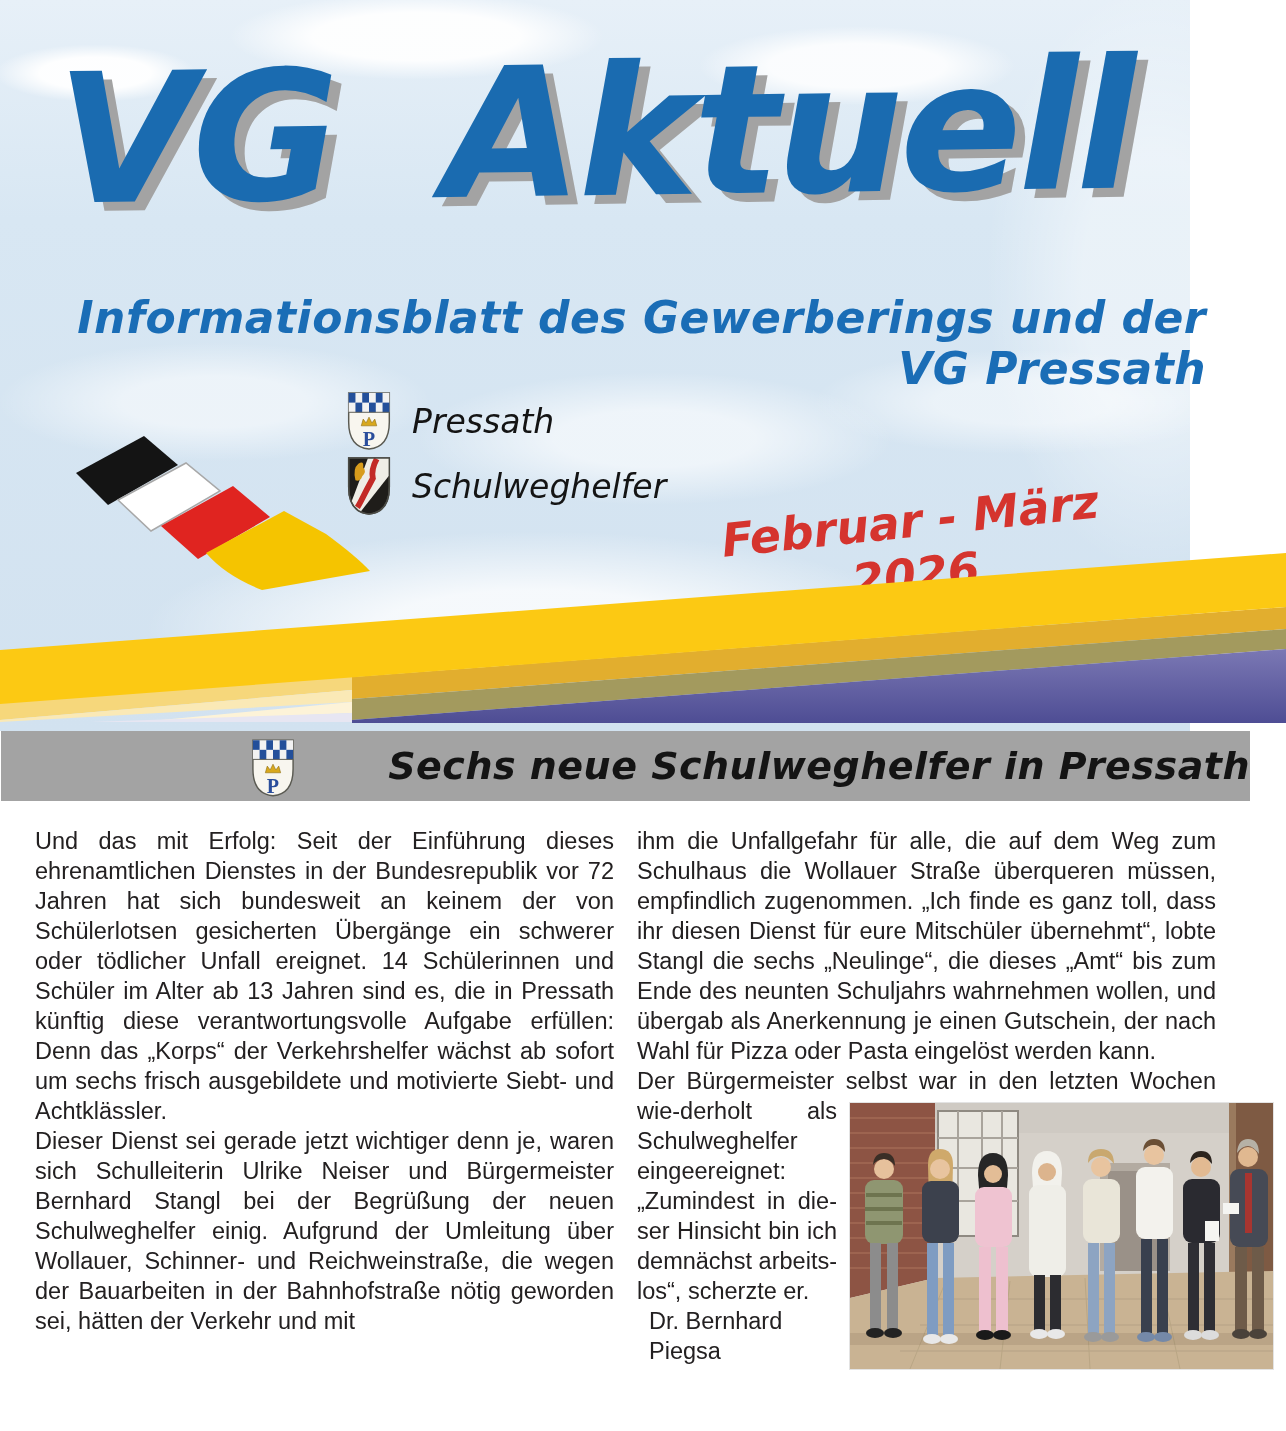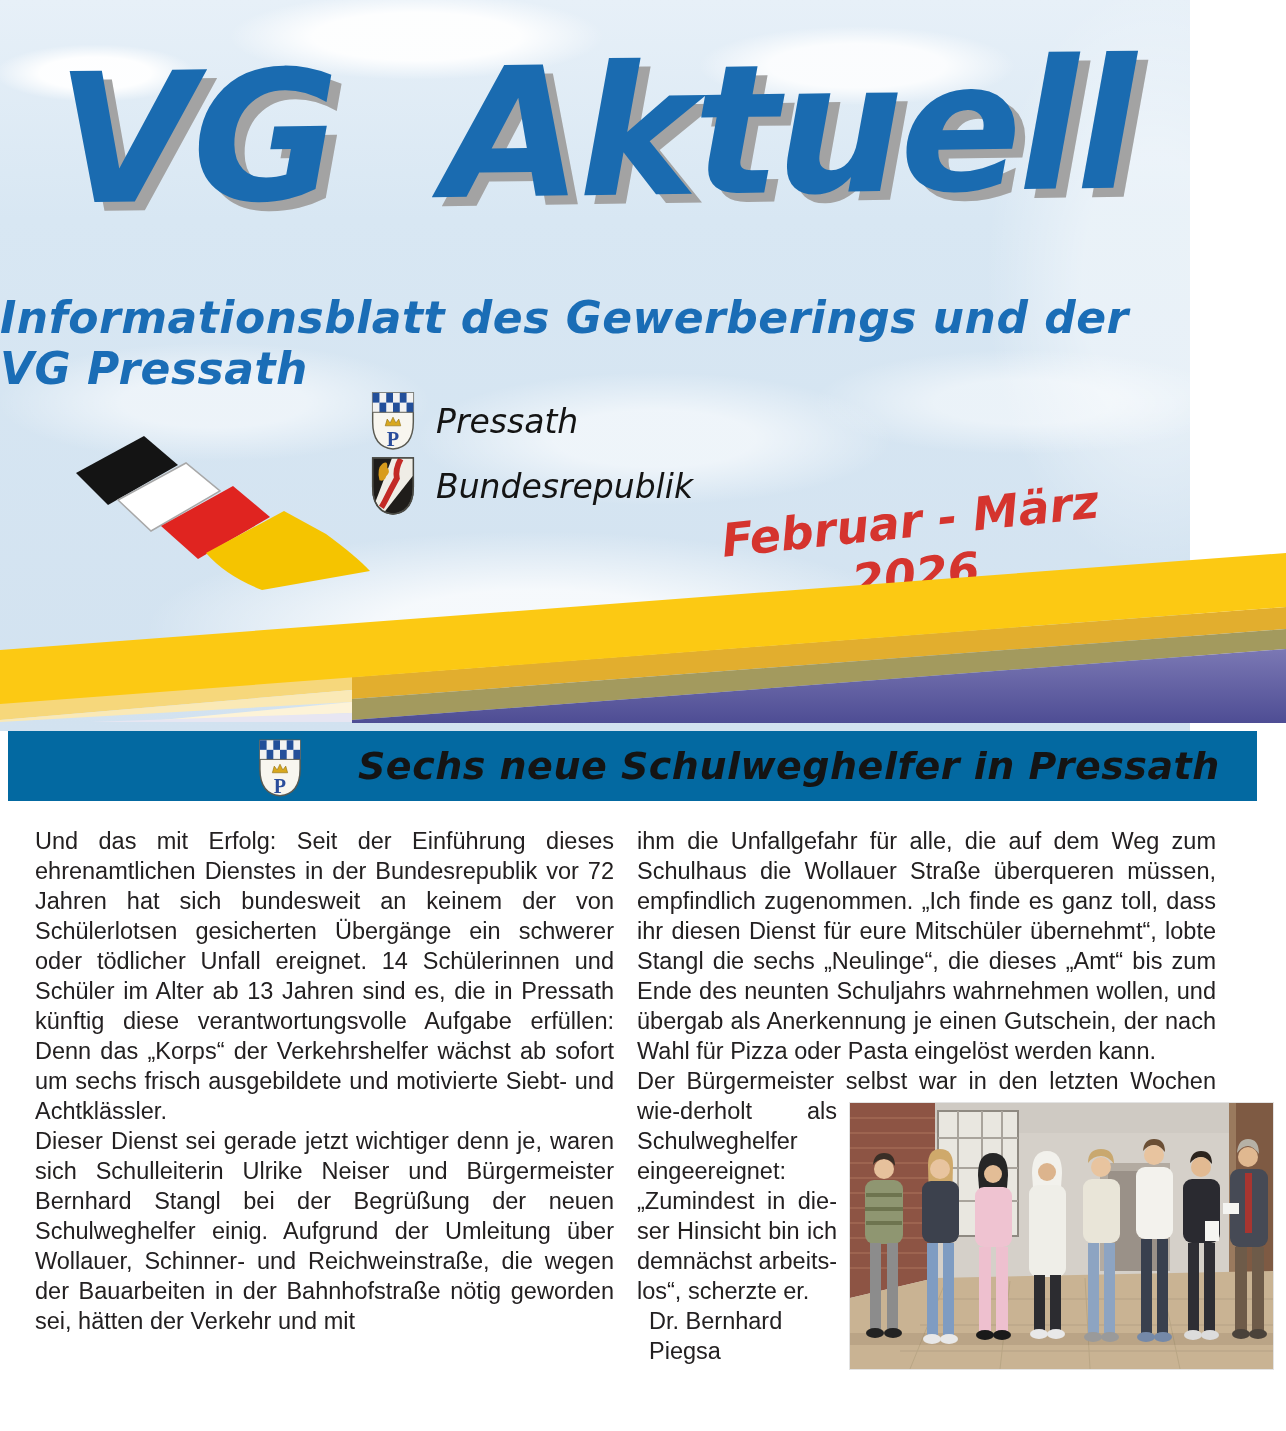--- a/index.html
+++ b/index.html
@@ -15,35 +15,35 @@
       radial-gradient(310px 85px at 18% 55%, rgba(255,255,255,.55) 30%, rgba(255,255,255,0) 70%),
       radial-gradient(340px 95px at 55% 60%, rgba(255,255,255,.60) 30%, rgba(255,255,255,0) 70%),
       radial-gradient(300px 75px at 86% 55%, rgba(255,255,255,.50) 30%, rgba(255,255,255,0) 70%),
       radial-gradient(520px 130px at 45% 86%,rgba(255,255,255,.78) 30%, rgba(255,255,255,0) 75%),
       radial-gradient(240px 420px at 97% 38%,rgba(255,255,255,.45) 30%, rgba(255,255,255,0) 70%),
       linear-gradient(180deg,#e7f0f8 0%,#d8e7f3 30%,#d2e2f0 100%);}
   .mast-title{position:absolute;left:0;top:34px;width:100%;text-align:center;
     font-family:"DejaVu Sans",sans-serif;font-style:italic;font-weight:800;
     font-size:180px;line-height:1.1;color:#1a6bb0;word-spacing:48px;letter-spacing:-4px;
     text-shadow:10px 9px 0 #a3a3a3;transform:rotate(-.8deg);}
-  .mast-subtitle{position:absolute;left:0;top:292px;width:100%;text-align:left;
+  .mast-subtitle{position:absolute;left:0;top:292px;width:100%;text-align:right;
     font-family:"DejaVu Sans",sans-serif;font-style:italic;font-weight:700;
-    font-size:44px;color:#1a6db6;letter-spacing:.5px;}
+    font-size:44px;color:#1a6db6;letter-spacing:.5px;padding-left:16px;}
   .logo-diamonds{position:absolute;left:56px;top:418px;}
-  .munis{position:absolute;left:370px;top:392px;display:flex;flex-direction:column;gap:7px;}
+  .munis{position:absolute;left:346px;top:392px;display:flex;flex-direction:column;gap:7px;}
   .muni{display:flex;align-items:center;gap:20px;height:58px;}
   .muni-label{font-family:"DejaVu Sans",sans-serif;font-style:italic;font-size:33px;color:#141414;}
   .issue-date{position:absolute;top:494px;right:42px;width:470px;text-align:center;
     font-family:"DejaVu Sans",sans-serif;font-style:italic;font-weight:700;
     font-size:46px;color:#d5342e;transform:rotate(-6deg);}
   .bands{position:absolute;left:0;top:540px;}
 
   
-  .headline-band{position:absolute;left:8px;top:731px;width:1249px;height:70px;
-    background:#0369a1;display:flex;align-items:center;}
+  .headline-band{position:absolute;left:1px;top:731px;width:1249px;height:70px;
+    background:#a3a3a3;display:flex;align-items:center;justify-content:space-between;}
   .headline-band .arms{margin-left:250px;flex:0 0 auto;margin-top:4px;}
   .headline-title{margin-left:56px;font-family:"DejaVu Sans",sans-serif;font-style:italic;
     font-weight:700;font-size:38px;color:#141414;letter-spacing:.5px;}
 
   
   .article{position:absolute;left:35px;top:826px;width:1182px;display:flex;gap:23px;
     font-size:23.5px;line-height:30px;color:#232021;}
   .col{width:579px;}
   .col p{margin:0;text-align:justify;}
   .col b{font-weight:400;}
@@ -105,21 +105,21 @@
       <div class="muni">
         <svg width="46" height="60">
             <use href="#arms-pressath"></use>
           </svg>
         <span class="muni-label">Pressath</span>
       </div>
       <div class="muni">
         <svg width="46" height="60">
             <use href="#arms-schwarzenbach"></use>
           </svg>
-        <span class="muni-label">Bundesrepublik</span>
+        <span class="muni-label">Schulweghelfer</span>
       </div>
     </div>
 
     <div class="issue-date">Februar - März 2026</div>
 
     <svg class="bands" width="1286" height="192" viewBox="0 0 1286 192">
       <defs>
         <linearGradient id="pg" x1="0" y1="0" x2="0" y2="1">
           <stop offset="0" stop-color="#7b78b4"></stop>
             <stop offset="1" stop-color="#4e4d94"></stop>

